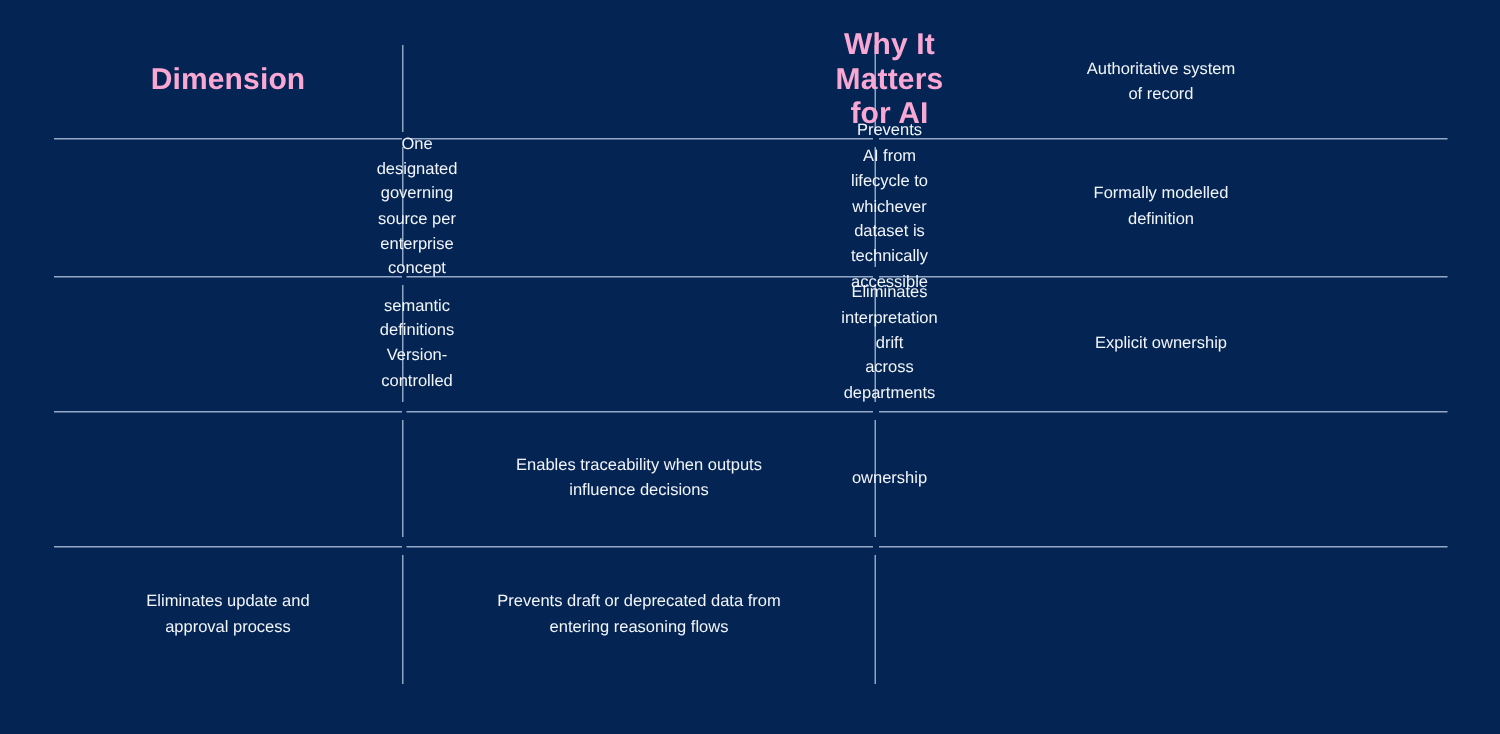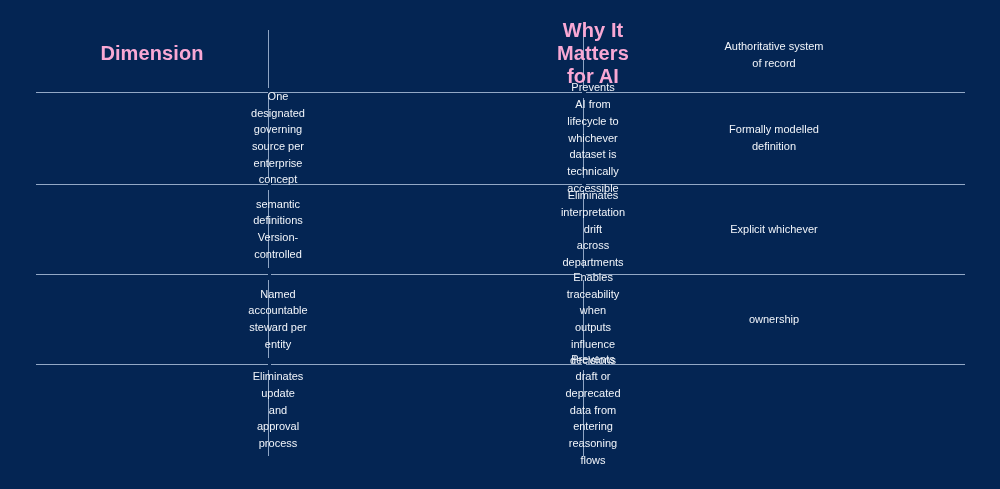--- a/index.html
+++ b/index.html
@@ -161,30 +161,24 @@
     <div></div>
     <div class="cell body-cell">
       <div>
         <span>Eliminates interpretation drift</span>
         <span>across departments</span>
       </div>
     </div>
 
     <div class="cell body-cell">
       <div>
-        <span>Explicit whichever</span>
-      </div>
-    </div>
-    <div></div>
-    <div class="cell body-cell">
-      <div>
-        <span>Named accountable</span>
-        <span>steward per entity</span>
-      </div>
-    </div>
+        <span>Explicit ownership</span>
+      </div>
+    </div>
+    <div></div>
     <div></div>
     <div class="cell body-cell">
       <div>
         <span>Enables traceability when outputs</span>
         <span>influence decisions</span>
       </div>
     </div>
 
     <div class="cell body-cell">
       <div>

